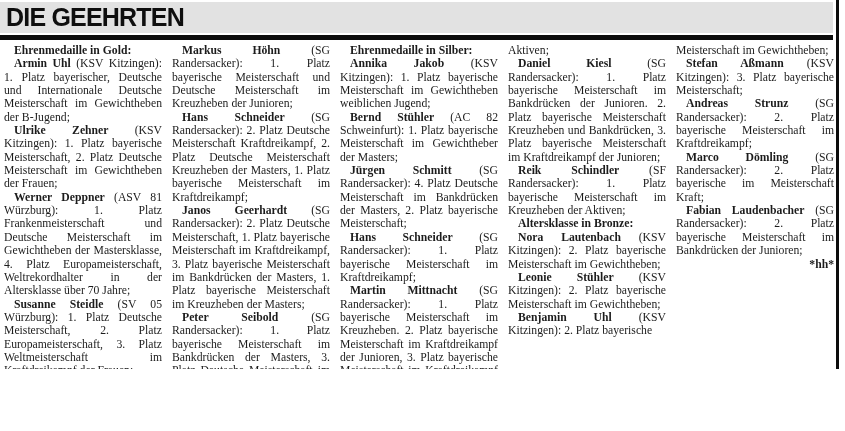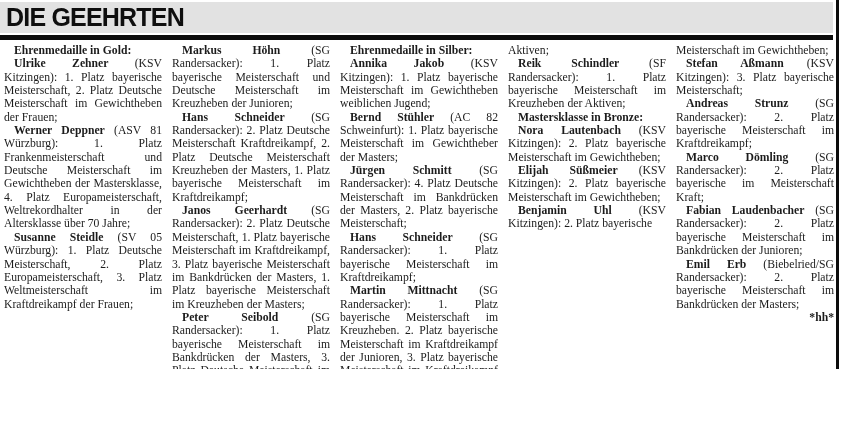--- a/index.html
+++ b/index.html
@@ -43,20 +43,21 @@
   <div class="masthead">
     <span class="masthead-title">DIE GEEHRTEN</span>
   </div>
   <div class="head-rule"></div>
   <div class="right-rule"></div>
 
   <div class="columns">
 
     <div class="col">
       <p class="heading">Ehrenmedaille in Gold:</p>
+      <p class="entry"><span class="name">Armin Uhl</span><span> (KSV Kitzingen): 1. Platz bayerischer, Deutsche und Internationale Deutsche Meisterschaft im Gewichtheben der B-Jugend;</span></p>
       <p class="entry"><span class="name">Ulrike Zehner</span><span> (KSV Kitzingen): 1. Platz bayerische Meisterschaft, 2. Platz Deutsche Meisterschaft im Gewichtheben der Frauen;</span></p>
       <p class="entry"><span class="name">Werner Deppner</span><span> (ASV 81 Würzburg): 1. Platz Frankenmeisterschaft und Deutsche Meisterschaft im Gewichtheben der Mastersklasse, 4. Platz Europameisterschaft, Weltrekordhalter in der Altersklasse über 70 Jahre;</span></p>
       <p class="entry"><span class="name">Susanne Steidle</span><span> (SV 05 Würzburg): 1. Platz Deutsche Meisterschaft, 2. Platz Europameisterschaft, 3. Platz Weltmeisterschaft im Kraftdreikampf der Frauen;</span></p>
     </div>
 
     <div class="col">
       <p class="entry"><span class="name">Markus Höhn</span><span> (SG Randersacker): 1. Platz bayerische Meisterschaft und Deutsche Meisterschaft im Kreuzheben der Junioren;</span></p>
       <p class="entry"><span class="name">Hans Schneider</span><span> (SG Randersacker): 2. Platz Deutsche Meisterschaft Kraftdreikampf, 2. Platz Deutsche Meisterschaft Kreuzheben der Masters, 1. Platz bayerische Meisterschaft im Kraftdreikampf;</span></p>
       <p class="entry"><span class="name">Janos Geerhardt</span><span> (SG Randersacker): 2. Platz Deutsche Meisterschaft, 1. Platz bayerische Meisterschaft im Kraftdreikampf, 3. Platz bayerische Meisterschaft im Bankdrücken der Masters, 1. Platz bayerische Meisterschaft im Kreuzheben der Masters;</span></p>
       <p class="entry"><span class="name">Peter Seibold</span><span> (SG Randersacker): 1. Platz bayerische Meisterschaft im Bankdrücken der Masters, 3. Platz Deutsche Meisterschaft im Bankdrücken der Masters;</span></p>
@@ -67,31 +68,31 @@
       <p class="heading gap">Ehrenmedaille in Silber:</p>
       <p class="entry"><span class="name">Annika Jakob</span><span> (KSV Kitzingen): 1. Platz bayerische Meisterschaft im Gewichtheben weiblichen Jugend;</span></p>
       <p class="entry"><span class="name">Bernd Stühler</span><span> (AC 82 Schweinfurt): 1. Platz bayerische Meisterschaft im Gewichtheber der Masters;</span></p>
       <p class="entry"><span class="name">Jürgen Schmitt</span><span> (SG Randersacker): 4. Platz Deutsche Meisterschaft im Bankdrücken der Masters, 2. Platz bayerische Meisterschaft;</span></p>
       <p class="entry"><span class="name">Hans Schneider</span><span> (SG Randersacker): 1. Platz bayerische Meisterschaft im Kraftdreikampf;</span></p>
       <p class="entry"><span class="name">Martin Mittnacht</span><span> (SG Randersacker): 1. Platz bayerische Meisterschaft im Kreuzheben. 2. Platz bayerische Meisterschaft im Kraftdreikampf der Junioren, 3. Platz bayerische Meisterschaft im Kraftdreikampf der</span></p>
     </div>
 
     <div class="col">
       <p class="cont">Aktiven;</p>
+      <p class="entry"><span class="name">Daniel Kiesl</span><span> (SG Randersacker): 1. Platz bayerische Meisterschaft im Bankdrücken der Junioren. 2. Platz bayerische Meisterschaft Kreuzheben und Bankdrücken, 3. Platz bayerische Meisterschaft im Kraftdreikampf der Junioren;</span></p>
       <p class="entry"><span class="name">Reik Schindler</span><span> (SF Randersacker): 1. Platz bayerische Meisterschaft im Kreuzheben der Aktiven;</span></p>
-      <p class="heading gap">Mastersklasse in Bronze:</p>
+      <p class="heading gap">Altersklasse in Bronze:</p>
       <p class="entry"><span class="name">Nora Lautenbach</span><span> (KSV Kitzingen): 2. Platz bayerische Meisterschaft im Gewichtheben;</span></p>
-      <p class="entry"><span class="name">Elijah Süßmeier</span><span> (KSV Kitzingen): 2. Platz bayerische Meisterschaft im Gewichtheben;</span></p>
+      <p class="entry"><span class="name">Leonie Stühler</span><span> (KSV Kitzingen): 2. Platz bayerische Meisterschaft im Gewichtheben;</span></p>
       <p class="entry"><span class="name">Benjamin Uhl</span><span> (KSV Kitzingen): 2. Platz bayerische</span></p>
     </div>
 
     <div class="col">
       <p class="cont">Meisterschaft im Gewichtheben;</p>
       <p class="entry"><span class="name">Stefan Aßmann</span><span> (KSV Kitzingen): 3. Platz bayerische Meisterschaft;</span></p>
       <p class="entry"><span class="name">Andreas Strunz</span><span> (SG Randersacker): 2. Platz bayerische Meisterschaft im Kraftdreikampf;</span></p>
       <p class="entry"><span class="name">Marco Dömling</span><span> (SG Randersacker): 2. Platz bayerische im Meisterschaft Kraft;</span></p>
       <p class="entry"><span class="name">Fabian Laudenbacher</span><span> (SG Randersacker): 2. Platz bayerische Meisterschaft im Bankdrücken der Junioren;</span></p>
-      <p class="entry"><span class="name">Emil Erb</span><span> (Biebelried/SG Randersacker): 2. Platz bayerische Meisterschaft im Bankdrücken der Masters;</span></p>
       <p class="sig">*hh*</p>
     </div>
 
   </div>
 </div>
 
 </body></html>

